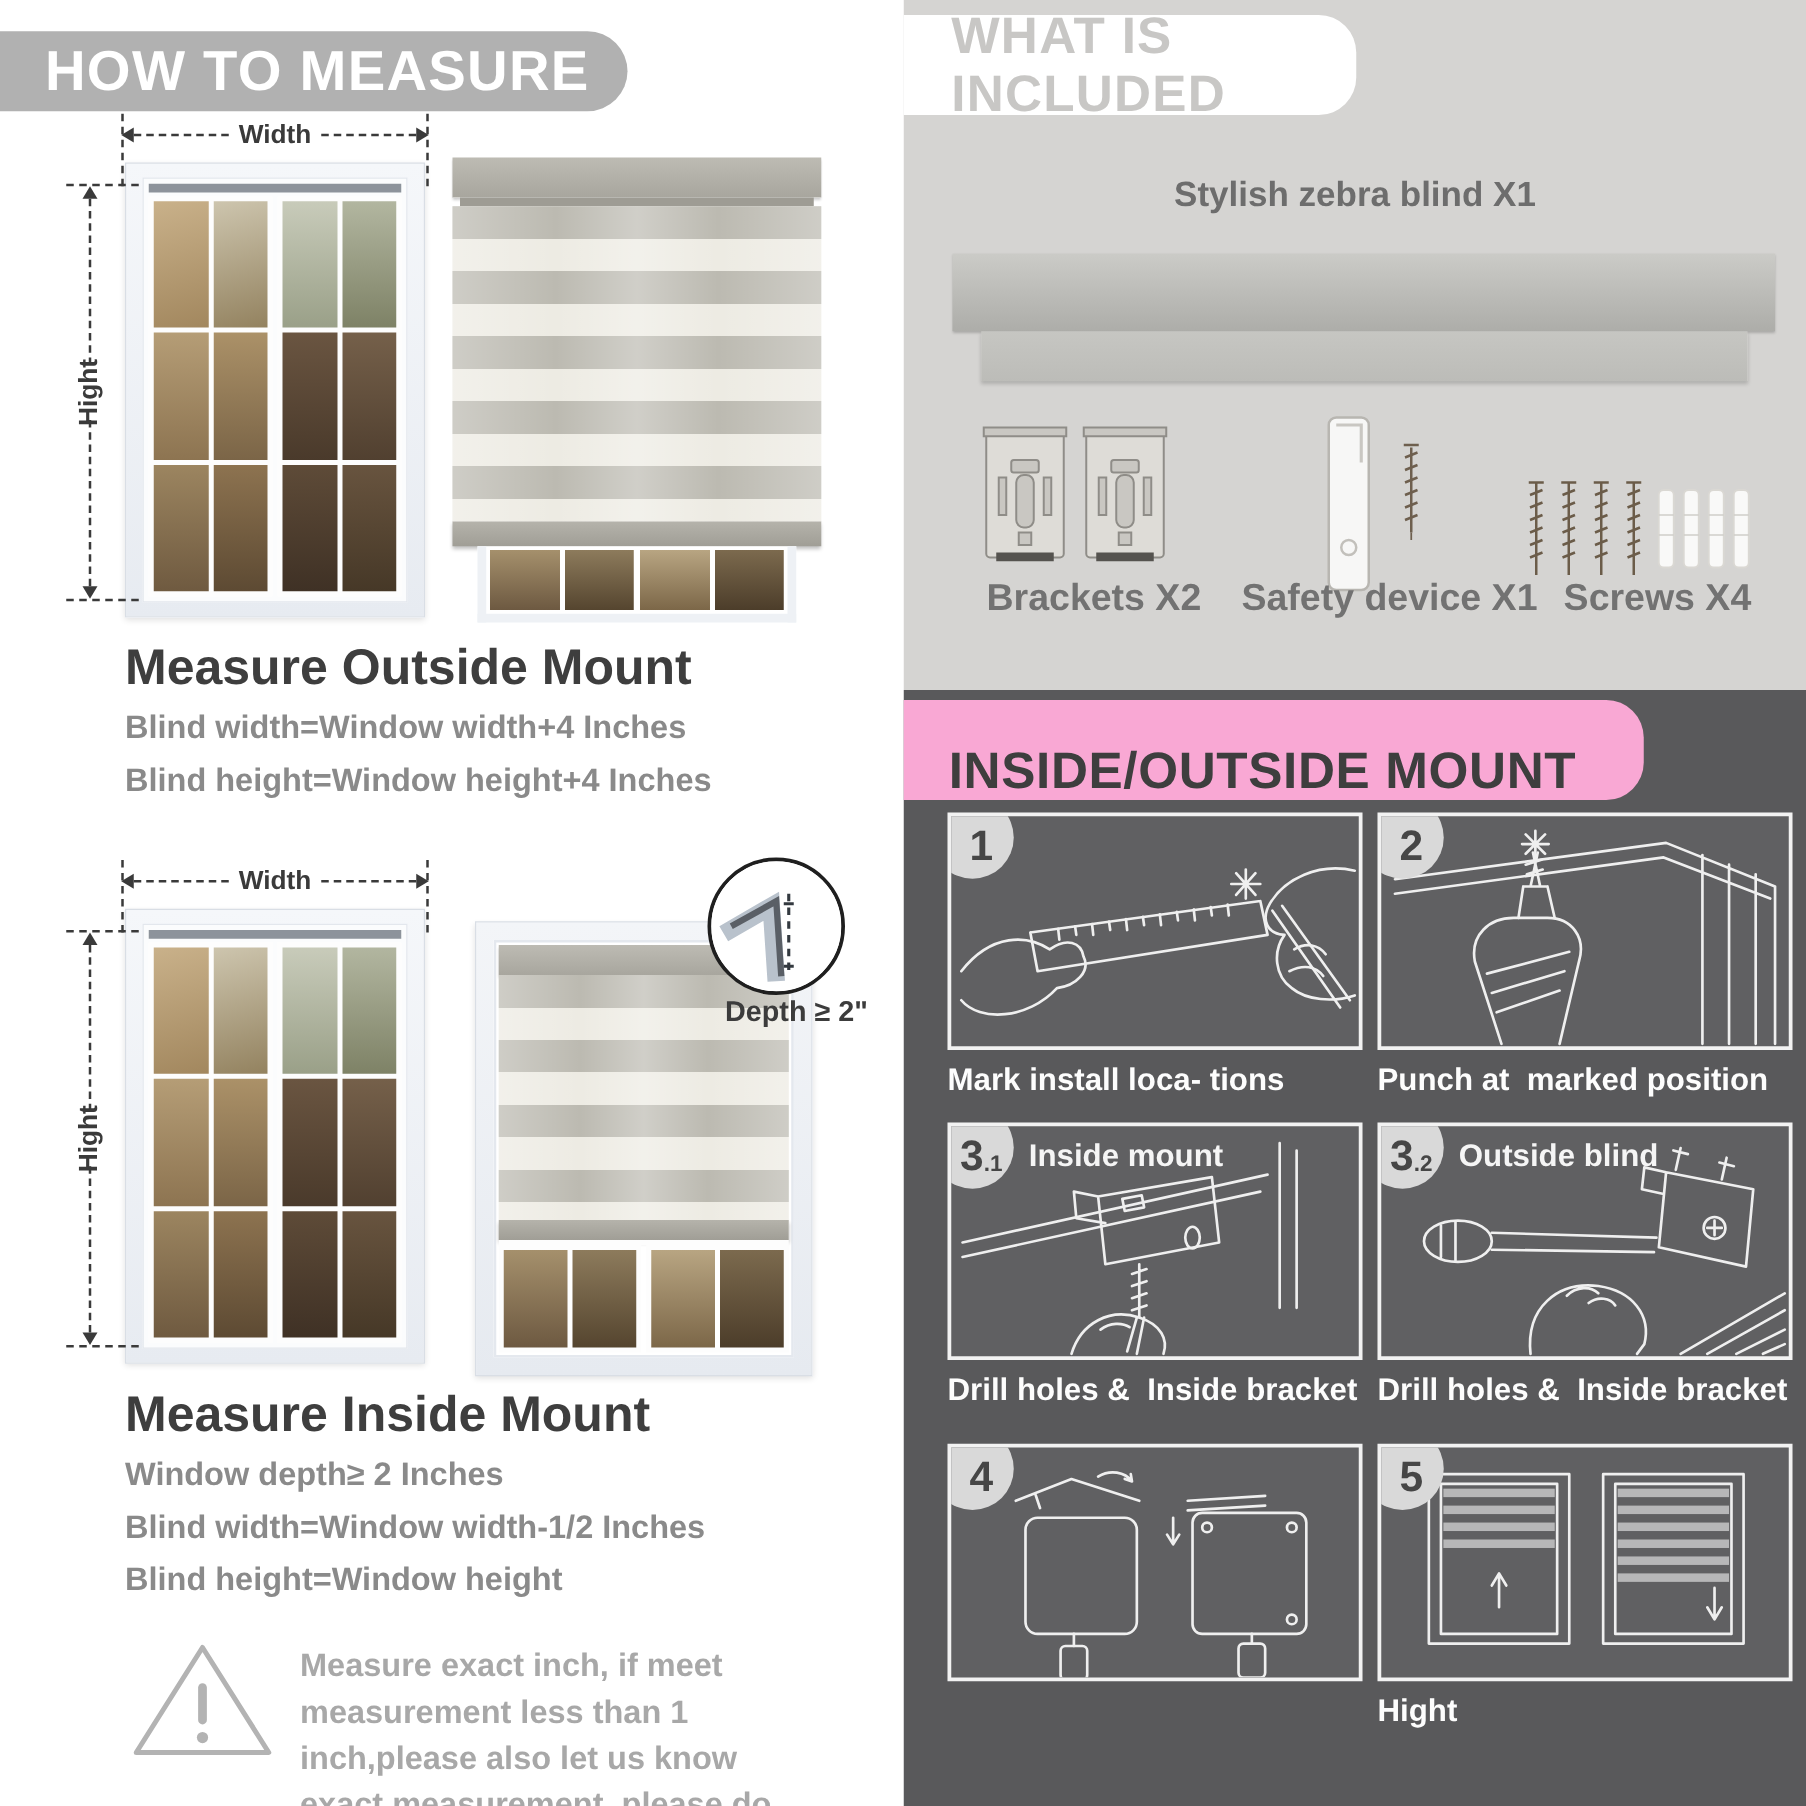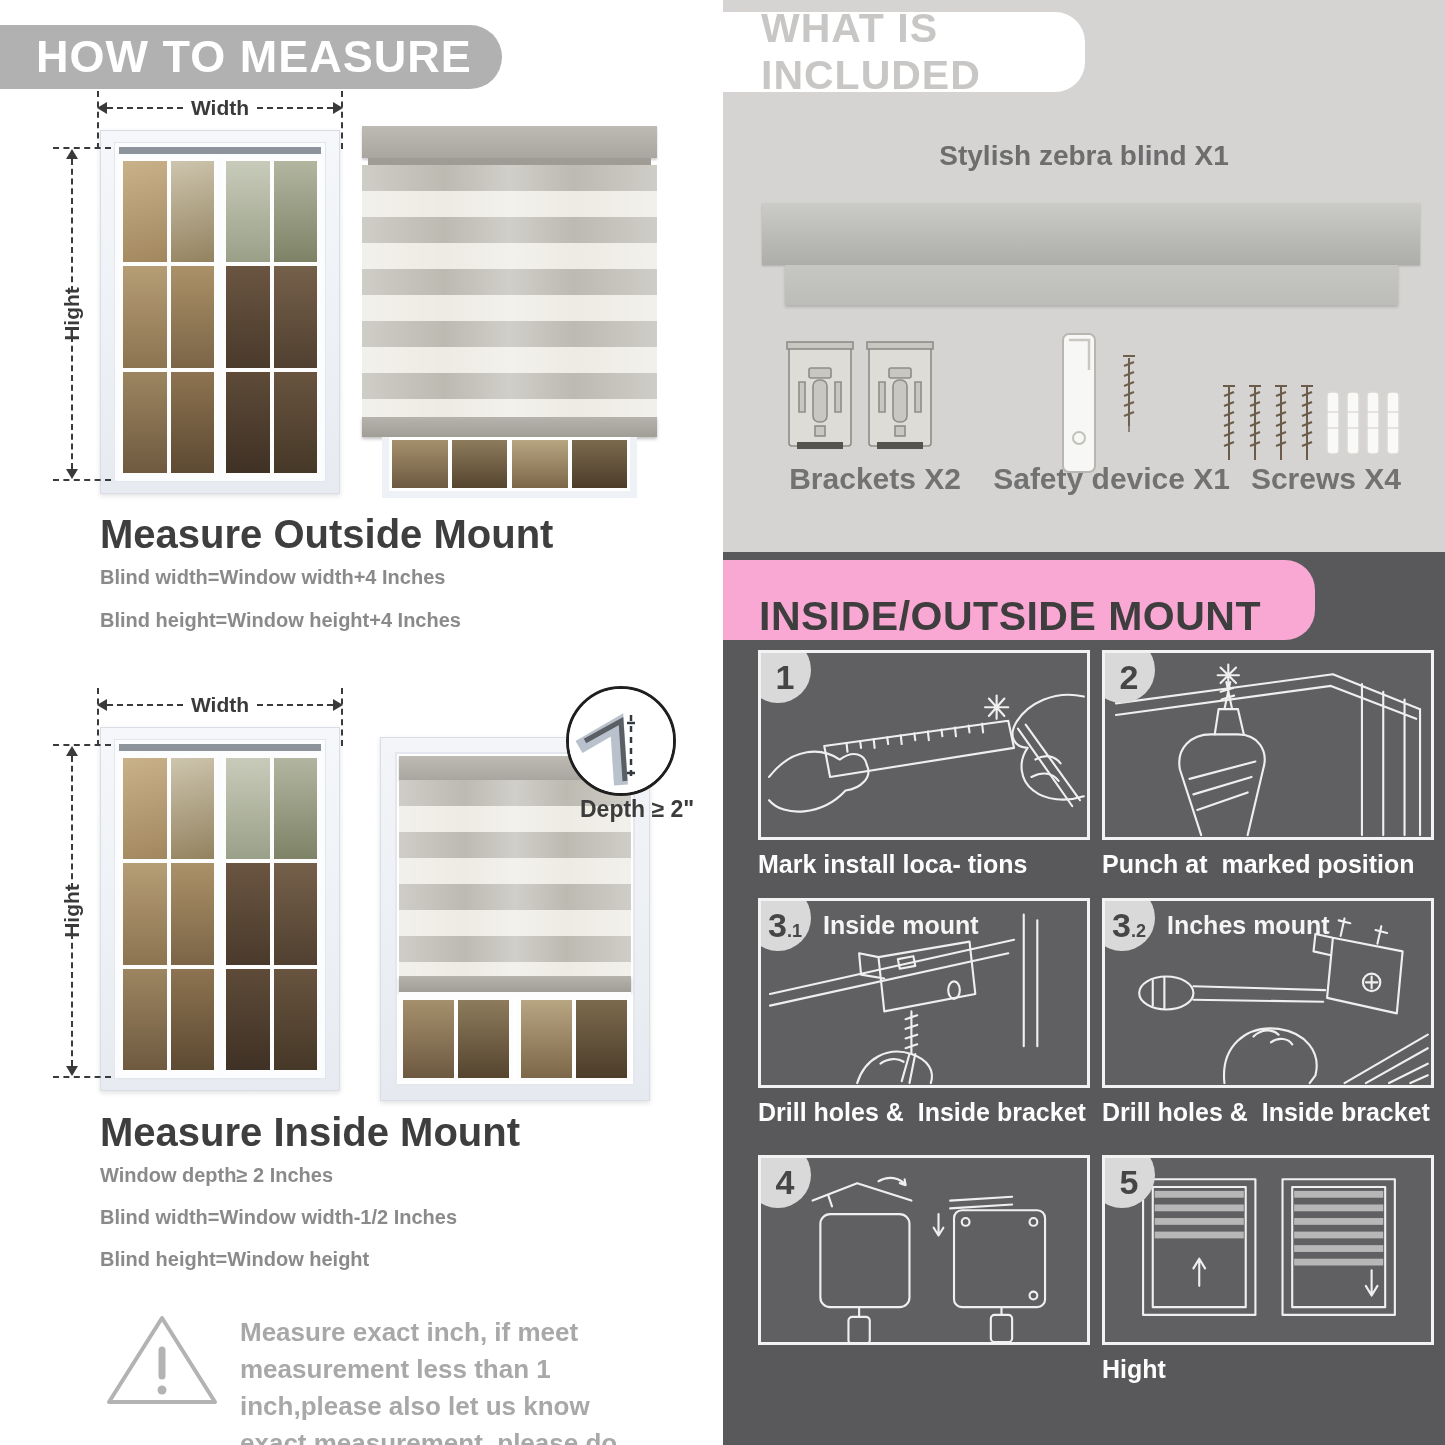--- a/index.html
+++ b/index.html
@@ -7,21 +7,21 @@
        font-family:"Liberation Sans",sans-serif;}
   .canvas{position:relative;width:1445px;height:1445px;background:#ffffff;}
   .abs{position:absolute;}
 
   
   .banner-left{left:0;top:25px;width:502px;height:64px;background:#b1b1b1;
     border-radius:0 34px 34px 0;display:flex;align-items:center;padding-left:36px;box-sizing:border-box;}
   .banner-left span{color:#ffffff;font-size:45px;font-weight:bold;letter-spacing:1px;}
 
   .h-title{color:#3e3e3e;font-size:40px;font-weight:bold;}
-  .h-line{color:#8a8a8a;font-size:20px;font-weight:bold;}
+  .h-line{color:#8a8a8a;font-size:26px;font-weight:bold;}
 
   
   .window-fig{width:240px;background:linear-gradient(180deg,#f5f7fa,#e7ebf1);
     border:1px solid #d9dee5;box-shadow:0 2px 5px rgba(0,0,0,.12);padding:11px 13px;box-sizing:border-box;}
   .win-opening{background:#fbfcfd;border:1px solid #e3e7ed;padding:4px;}
   .shade-strip{height:7px;background:#8d939b;margin-bottom:3px;}
   .sashes{display:flex;gap:4px;height:320px;}
   .sash{flex:1;background:#fdfdfd;border:4px solid #fdfdfd;display:grid;
     grid-template-columns:1fr 1fr;grid-template-rows:1fr 1fr 1fr;gap:4px;box-sizing:border-box;}
   .pane{background:#9d8763;}
@@ -401,21 +401,21 @@
             <path class="lineart" d="M88,88 L224,92 M88,102 L222,104"></path>
             <ellipse class="lineart" cx="60" cy="95" rx="28" ry="17"></ellipse>
             <path class="lineart" d="M46,82 L46,108 M58,79 L58,111"></path>
             <path class="lineart" d="M120,188 C116,150 142,128 176,132 C204,136 220,156 214,180 L208,188 M150,140 C158,132 170,132 176,138 M168,146 C176,140 186,142 190,148"></path>
             <path class="lineart" d="M244,188 L330,138 M266,188 L330,152 M290,188 L330,168 M312,188 L330,180"></path>
           </svg>
           <div class="badge">
             <span class="n">3</span>
               <span class="sub">.2</span>
           </div>
-          <div class="inner-lbl">Inches mount</div>
+          <div class="inner-lbl">Outside blind</div>
         </div>
         <div class="step-cap">Drill holes &amp;  Inside bracket</div>
       </div>
 
       <div class="step-cell" style="left:35px;top:603px;">
         <div class="step-panel">
           <svg viewBox="0 0 330 190" class="lineart">
             <rect class="lineart" x="58" y="58" width="92" height="96" rx="10"></rect>
             <path class="lineart" d="M50,44 L96,26 L152,44 M66,38 L70,50"></path>
             <path class="lineart" d="M118,24 C128,18 140,20 146,28 M146,28 l-6,-2 M146,28 l-1,-6"></path>

